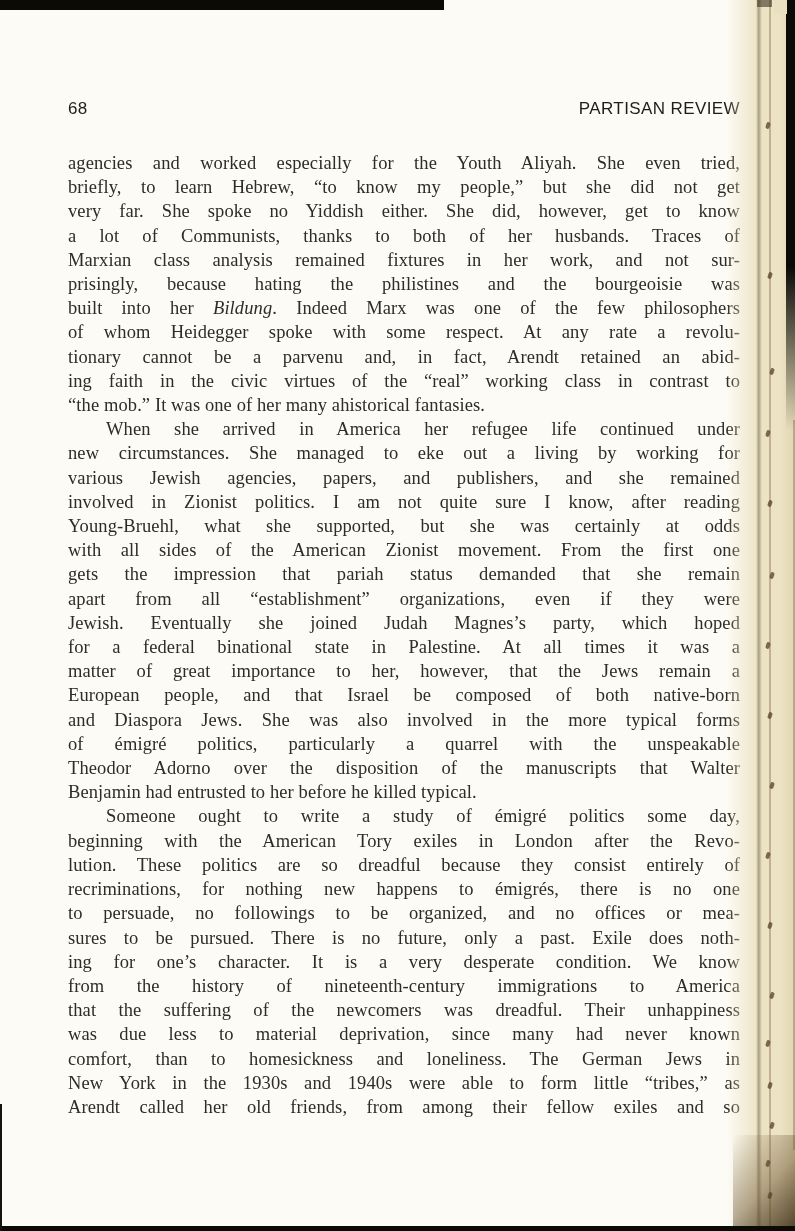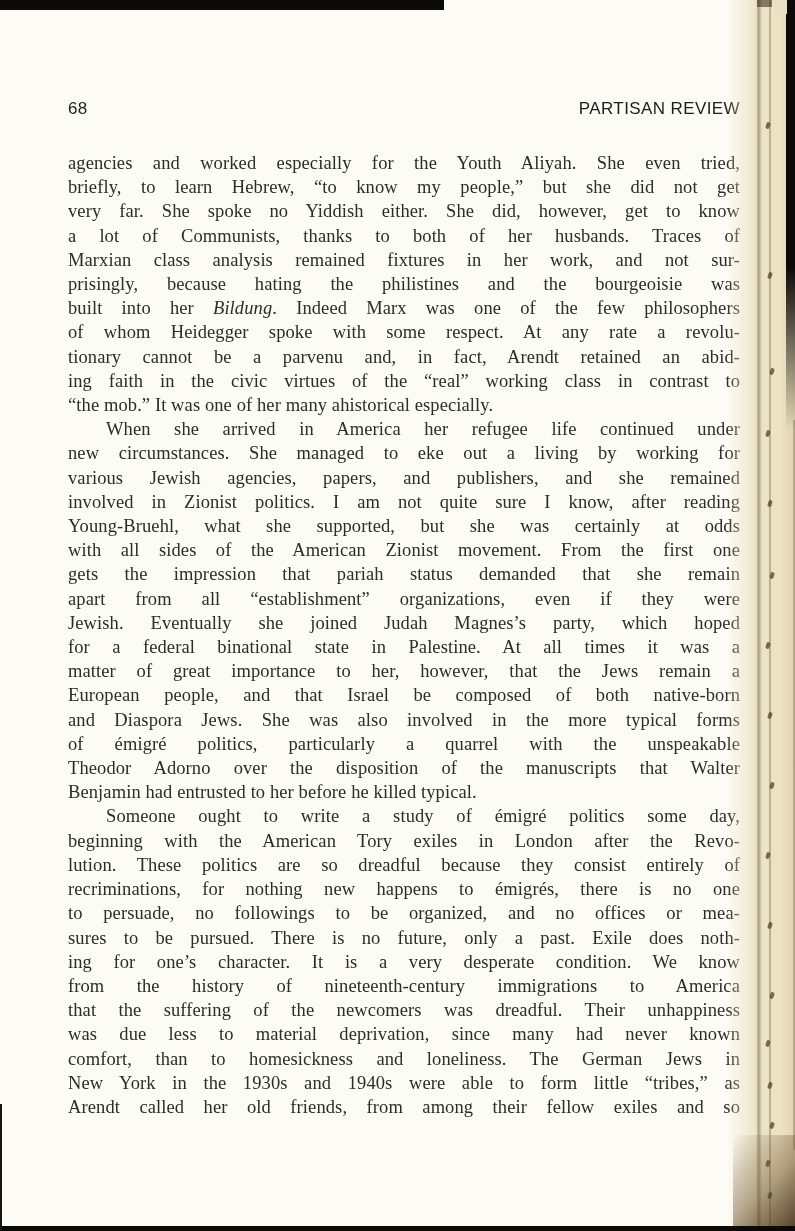--- a/index.html
+++ b/index.html
@@ -113,21 +113,21 @@
       <div class="line">agencies and worked especially for the Youth Aliyah. She even tried,</div>
       <div class="line">briefly, to learn Hebrew, “to know my people,” but she did not get</div>
       <div class="line">very far. She spoke no Yiddish either. She did, however, get to know</div>
       <div class="line">a lot of Communists, thanks to both of her husbands. Traces of</div>
       <div class="line">Marxian class analysis remained fixtures in her work, and not sur-</div>
       <div class="line">prisingly, because hating the philistines and the bourgeoisie was</div>
       <div class="line">built into her <em>Bildung</em>. Indeed Marx was one of the few philosophers</div>
       <div class="line">of whom Heidegger spoke with some respect. At any rate a revolu-</div>
       <div class="line">tionary cannot be a parvenu and, in fact, Arendt retained an abid-</div>
       <div class="line">ing faith in the civic virtues of the “real” working class in contrast to</div>
-      <div class="line last">“the mob.” It was one of her many ahistorical especially.</div>
+      <div class="line last">“the mob.” It was one of her many ahistorical fantasies.</div>
       <div class="line indent">When she arrived in America her refugee life continued under</div>
       <div class="line">new circumstances. She managed to eke out a living by working for</div>
       <div class="line">various Jewish agencies, papers, and publishers, and she remained</div>
       <div class="line">involved in Zionist politics. I am not quite sure I know, after reading</div>
       <div class="line">Young-Bruehl, what she supported, but she was certainly at odds</div>
       <div class="line">with all sides of the American Zionist movement. From the first one</div>
       <div class="line">gets the impression that pariah status demanded that she remain</div>
       <div class="line">apart from all “establishment” organizations, even if they were</div>
       <div class="line">Jewish. Eventually she joined Judah Magnes’s party, which hoped</div>
       <div class="line">for a federal binational state in Palestine. At all times it was a</div>

